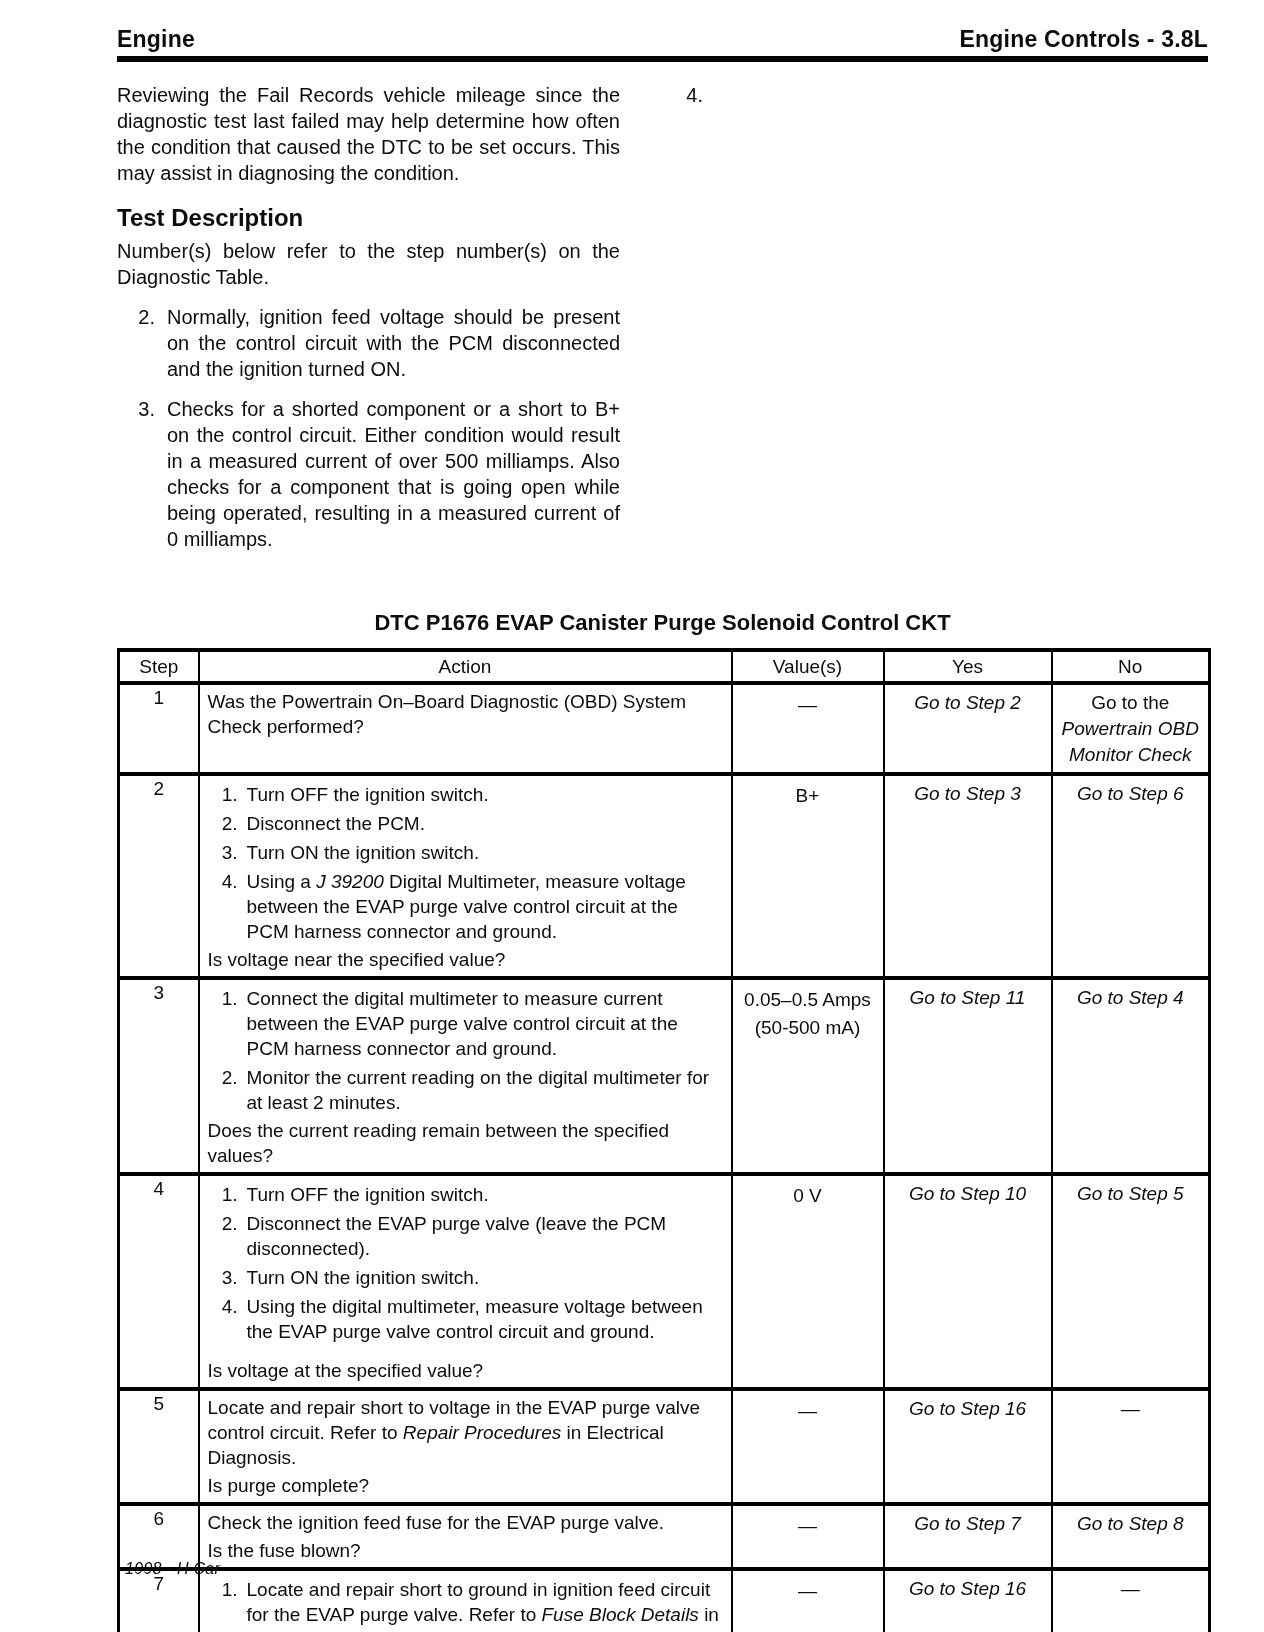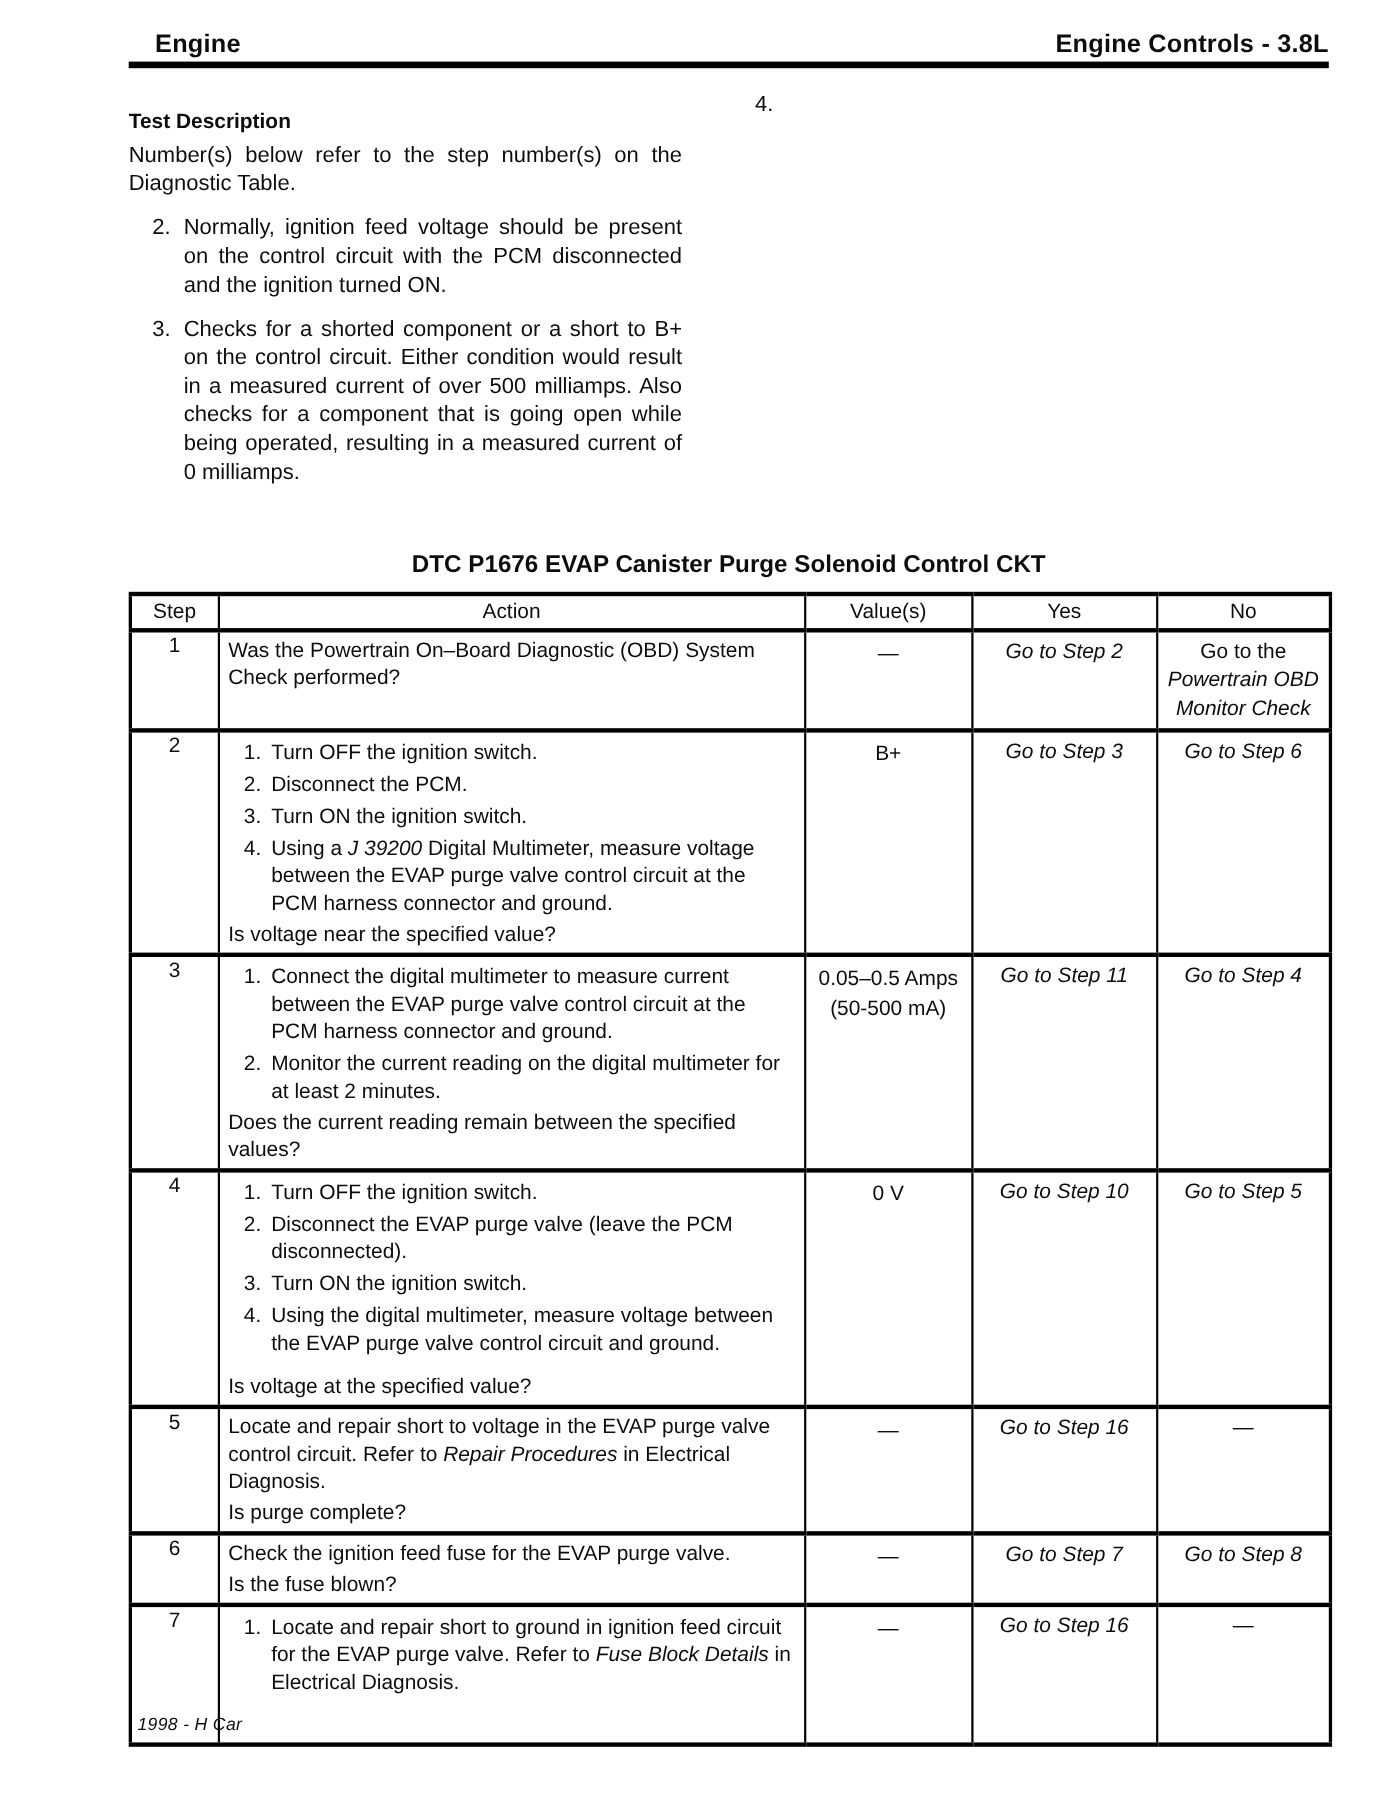--- a/index.html
+++ b/index.html
@@ -6,29 +6,29 @@
   html,body { background:#e8e8e8; }
   body { width:1264px; height:1632px; font-family:"Liberation Sans", sans-serif; }
   .page {
     width:1264px; height:1632px; background:#ffffff; color:#0d0d0d;
     position:relative; overflow:hidden;
   }
   .content { margin-left:117px; width:1091px; padding-top:26px; }
 
   
   .runhead { display:flex; justify-content:space-between; align-items:flex-end; }
-  .runhead .hl, .runhead .hr { font-size:23px; font-weight:bold; letter-spacing:.2px;margin-left:24px; }
+  .runhead .hl, .runhead .hr { font-size:23px; font-weight:bold; letter-spacing:.2px; }
   .headrule { height:6px; background:#000; margin-top:3px; }
 
   
   .cols { display:flex; margin-top:20px; }
   .colL { width:503px; margin-right:45px; }
   .colR { width:500px; }
   .para { font-size:20px; line-height:26px; text-align:justify; }
-  .secthead { font-size:19px; font-weight:bold; margin-top:18px; margin-bottom:6px; }
+  .secthead { font-size:24px; font-weight:bold; margin-top:18px; margin-bottom:6px; }
   .tlist { margin-top:14px; }
   .titem { display:flex; margin-bottom:14px; }
   .tnum { flex:none; width:38px; text-align:right; margin-right:12px; font-size:20px; line-height:26px; }
   .ttext { flex:1; font-size:20px; line-height:26px; text-align:justify; }
 
   
   .tbl-title { text-align:center; font-size:22px; font-weight:bold; margin-top:44px; margin-bottom:12px; }
   table.diag { border-collapse:collapse; table-layout:fixed; width:1091px; border:3px solid #000; }
   table.diag th, table.diag td {
     border-left:2px solid #000; border-right:2px solid #000;
@@ -72,20 +72,21 @@
   <div class="content">
 
     <div class="runhead">
       <span class="hl">Engine</span>
       <span class="hr">Engine Controls - 3.8L</span>
     </div>
     <div class="headrule"></div>
 
     <div class="cols">
       <div class="colL">
+        <p class="para">Reviewing the Fail Records vehicle mileage since the diagnostic test last failed may help determine how often the condition that caused the DTC to be set occurs. This may assist in diagnosing the condition.</p>
         <div class="secthead">Test Description</div>
         <p class="para">Number(s) below refer to the step number(s) on the Diagnostic Table.</p>
         <div class="tlist">
           <div class="titem">
             <span class="tnum">2.</span>
             <div class="ttext">Normally, ignition feed voltage should be present on the control circuit with the PCM disconnected and the ignition turned ON.</div>
           </div>
           <div class="titem">
             <span class="tnum">3.</span>
             <div class="ttext">Checks for a shorted component or a short to B+ on the control circuit. Either condition would result in a measured current of over 500 milliamps. Also checks for a component that is going open while being operated, resulting in a measured current of 0 milliamps.</div>

